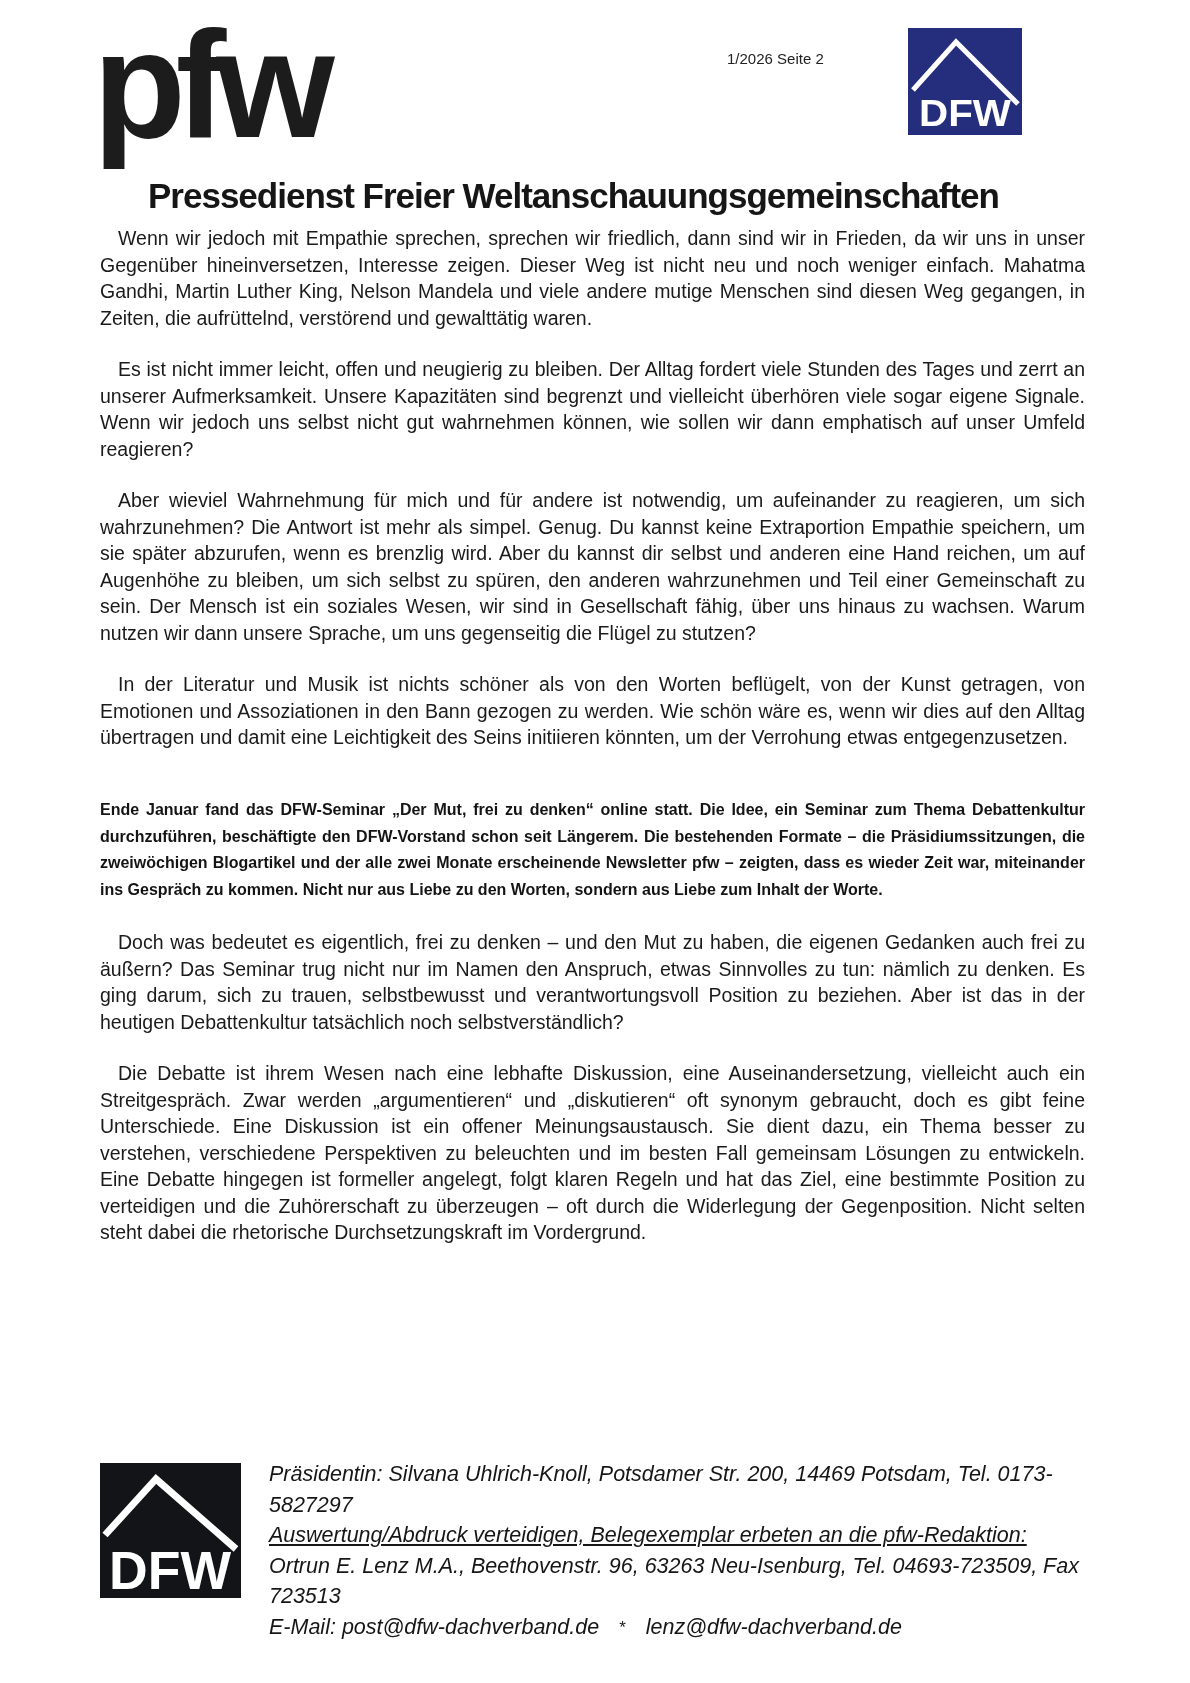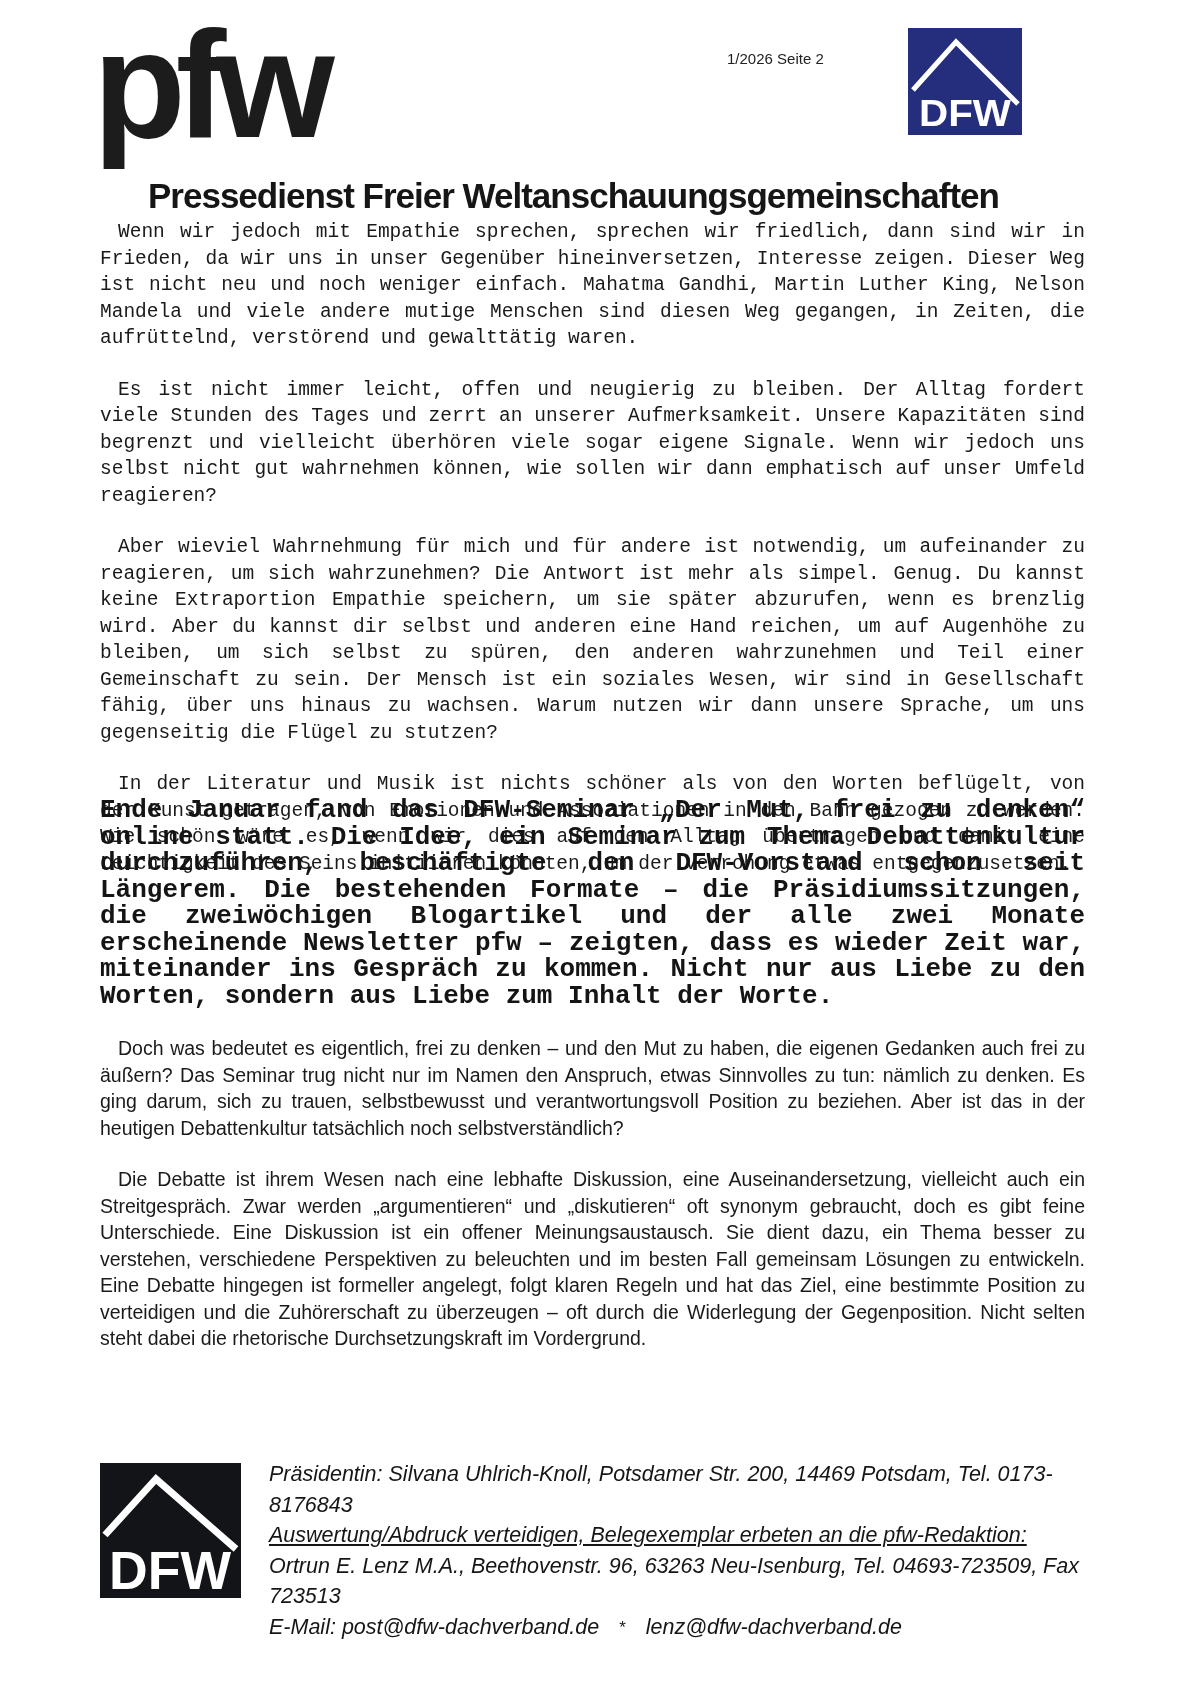--- a/index.html
+++ b/index.html
@@ -22,41 +22,41 @@
     font-size:152px;font-weight:bold;letter-spacing:-10px;
     color:#1c1c1c;line-height:1.4;
   }
   .tagline{
     position:absolute;left:148px;top:176px;
     font-size:35px;font-weight:bold;letter-spacing:-1px;
     white-space:nowrap;color:#161616;
   }
   .dfw-logo-header{position:absolute;left:908px;top:28px;}
   
-  .editorial{position:absolute;left:100px;width:985px;top:219px;font-family:Liberation Mono, monospace;}
+  .editorial{position:absolute;left:100px;width:985px;top:225px;}
   .article  {position:absolute;left:100px;width:985px;top:797px;}
   p.body-par{
     margin:0 0 25px 0;
     font-size:19.5px;line-height:26.5px;
     text-align:justify;text-indent:18px;
     hyphens:auto;-webkit-hyphens:auto;
   }
   .signature{
     text-align:right;font-weight:bold;font-style:italic;
     font-size:19.5px;line-height:27px;margin-top:2px;color:#111;
   }
   .headline{
     font-size:45px;font-weight:bold;letter-spacing:-1.5px;
     line-height:53px;color:#141414;margin:0 0 16px 0;
   }
   p.lead{
     margin:0 0 26px 0;
-    font-size:26px;line-height:26.5px;font-weight:bold;
+    font-size:16px;line-height:26.5px;font-weight:bold;
     text-align:justify;text-indent:0;color:#141414;
-    hyphens:auto;font-family:Liberation Mono, monospace;-webkit-hyphens:auto;
+    hyphens:auto;-webkit-hyphens:auto;
   }
   
   .footer{
     position:absolute;left:100px;width:990px;top:1443px;
     display:flex;align-items:flex-start;
   }
   .dfw-logo-footer{flex:0 0 auto;margin-top:20px;}
   .footer-text{
     margin-left:28px;margin-top:16px;
     font-style:italic;font-size:21.5px;line-height:30.5px;color:#161616;
@@ -104,21 +104,21 @@
 
   <div class="footer">
     <div class="dfw-logo-footer">
       <svg width="141" height="135" viewBox="0 0 141 135" aria-hidden="true">
         <rect x="0" y="0" width="141" height="135" fill="#121418"></rect>
         <polyline points="5,72 56,16 136,86" fill="none" stroke="#ffffff" stroke-width="7"></polyline>
         <text x="70" y="126" text-anchor="middle" font-family="Liberation Sans, sans-serif" font-weight="bold" font-size="54" fill="#ffffff" textLength="122" lengthAdjust="spacingAndGlyphs">DFW</text>
       </svg>
     </div>
     <div class="footer-text">
-      <div>Präsidentin: Silvana Uhlrich-Knoll, Potsdamer Str. 200, 14469 Potsdam, Tel. 0173-8176843</div>
+      <div>Präsidentin: Silvana Uhlrich-Knoll, Potsdamer Str. 200, 14469 Potsdam, Tel. 0173-5827297</div>
       <div class="footer-line-underlined">Auswertung/Abdruck verteidigen, Belegexemplar erbeten an die pfw-Redaktion:</div>
       <div>Ortrun E. Lenz M.A., Beethovenstr. 96, 63263 Neu-Isenburg, Tel. 04693-723509, Fax 723513</div>
       <div>
         <span>E-Mail:</span>
         <span>post@dfw-dachverband.de</span>
         <span class="email-sep">*</span>
         <span>lenz@dfw-dachverband.de</span>
       </div>
     </div>
   </div>

